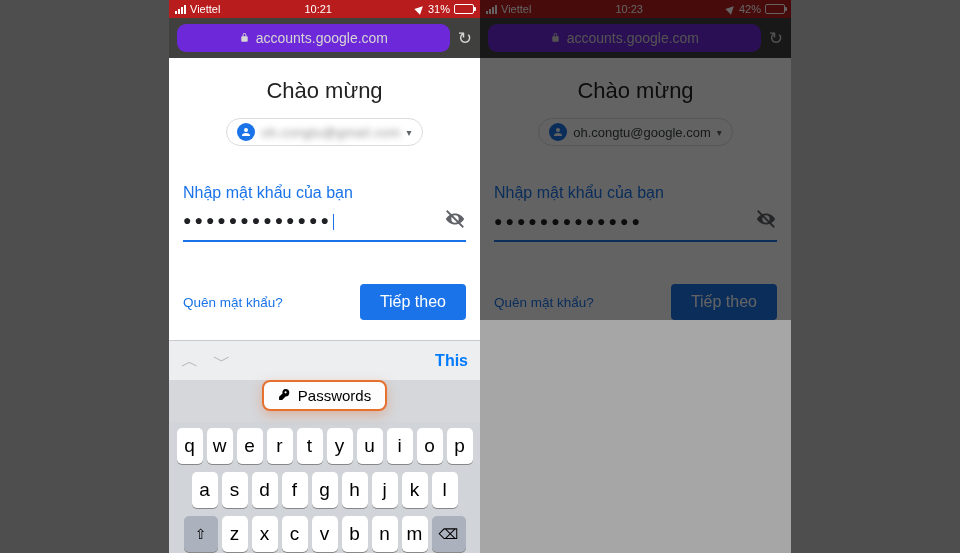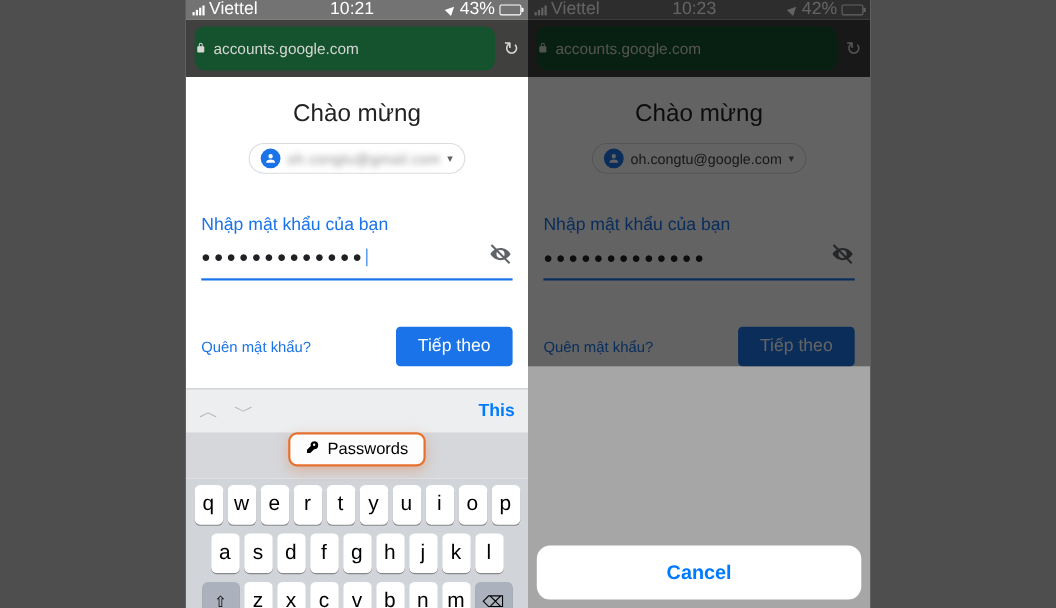--- a/index.html
+++ b/index.html
@@ -1,34 +1,34 @@
 <!DOCTYPE html>
 <html><head>
 <meta charset="utf-8">
 <style>
   * { margin: 0; padding: 0; box-sizing: border-box; font-family: -apple-system, Helvetica, Arial, sans-serif; }
   body { background: #4e4e4e; width: 960px; height: 553px; display: flex; justify-content: center; align-items: center; gap: 0; }
   .phone { width: 311px; height: 553px; background: #fff; position: relative; overflow: hidden; }
   .phone.dimmed > .page, .phone.dimmed > .statusbar, .phone.dimmed > .addrbar { filter: brightness(0.6); }
   .overlay { position:absolute; inset:0; background:rgba(0,0,0,0.35); }
 
-  .statusbar { height: 18px; background: #737373; color: #fff; display: flex; align-items: center; justify-content: space-between; padding: 0 6px; font-size: 16px; }
+  .statusbar { height: 18px; background: #b91c1c; color: #fff; display: flex; align-items: center; justify-content: space-between; padding: 0 6px; font-size: 11px; }
   .statusbar .left, .statusbar .right { display: flex; align-items: center; gap: 4px; }
   .signal-icon { display:inline-flex; align-items:flex-end; gap:1px; }
   .signal-icon span { width:2px; background:#fff; }
   .signal-icon span:nth-child(1){height:3px} .signal-icon span:nth-child(2){height:5px}
   .signal-icon span:nth-child(3){height:7px} .signal-icon span:nth-child(4){height:9px}
   .battery { width:20px; height:10px; border:1px solid #fff; border-radius:2px; position:relative; }
   .battery::after{content:'';position:absolute;right:-3px;top:2px;width:2px;height:4px;background:#fff;border-radius:0 1px 1px 0;}
   .battery .fill{height:100%; background:#ffcc00;}
   .loc-icon{width:0;height:0;border-left:4px solid transparent;border-right:4px solid transparent;border-bottom:8px solid #fff;transform:rotate(45deg);}
   .refresh-glyph{display:inline-block;}
 
   .addrbar { background:#40403e; padding:6px 8px; display:flex; align-items:center; gap:8px; }
-  .addr-pill { flex:1; background:#14532d; border-radius:9px; height:40px; display:flex; align-items:center; justify-content:flex-start; color:#d6d6d4; font-size:14px; gap:6px;}
+  .addr-pill { flex:1; background:#6d28d9; border-radius:9px; height:28px; display:flex; align-items:center; justify-content:center; color:#d6d6d4; font-size:14px; gap:6px;}
   .lock-icon svg{width:11px;height:11px;fill:#d6d6d4;}
   .reload { color:#d6d6d4; font-size:17px; }
 
   .page { background:#fff; padding: 16px 14px 0; }
   .title { text-align:center; font-size:22px; font-weight:400; color:#222; margin-top:4px; margin-bottom:14px;}
   .account-chip { margin:0 auto; display:flex; align-items:center; justify-content:center; gap:6px; background:#fff; border:1px solid #dadce0; border-radius:16px; padding:4px 10px; font-size:13px; color:#3c4043; width:fit-content; max-width: 240px;}
   .avatar-icon { width:18px; height:18px; border-radius:50%; background:#1a73e8; display:flex; align-items:center; justify-content:center;}
   .avatar-icon svg{width:12px;height:12px;fill:#fff;}
   .chevron-down{font-size:10px;color:#5f6368;}
   .blurred { filter: blur(3px); color:#888; letter-spacing:0.5px;}
@@ -80,21 +80,21 @@
           <span></span>
           <span></span>
           <span></span>
           <span></span>
         </span>
       <span>Viettel</span>
     </div>
     <span>10:21</span>
     <div class="right">
       <span class="loc-icon"></span>
-      <span>43%</span>
+      <span>31%</span>
       <span class="battery"><span class="fill" style="width:43%"></span></span>
     </div>
   </div>
 
   <div class="addrbar">
     <div class="addr-pill">
       <span class="lock-icon"><svg viewBox="0 0 24 24">
             <path d="M12 2a4 4 0 0 0-4 4v3H7a2 2 0 0 0-2 2v8a2 2 0 0 0 2 2h10a2 2 0 0 0 2-2v-8a2 2 0 0 0-2-2h-1V6a4 4 0 0 0-4-4zm-2 4a2 2 0 1 1 4 0v3h-4V6z"></path>
           </svg></span>
       <span>accounts.google.com</span>
@@ -243,15 +243,14 @@
 
     <div class="actions">
       <span class="link">Quên mật khẩu?</span>
       <button class="next-btn">Tiếp theo</button>
     </div>
   </div>
 
   <div class="overlay"></div>
 
   <div class="sheet">
-    <div class="sheet-cancel">Cancel</div>
   </div>
 </div>
 
 </body></html>

